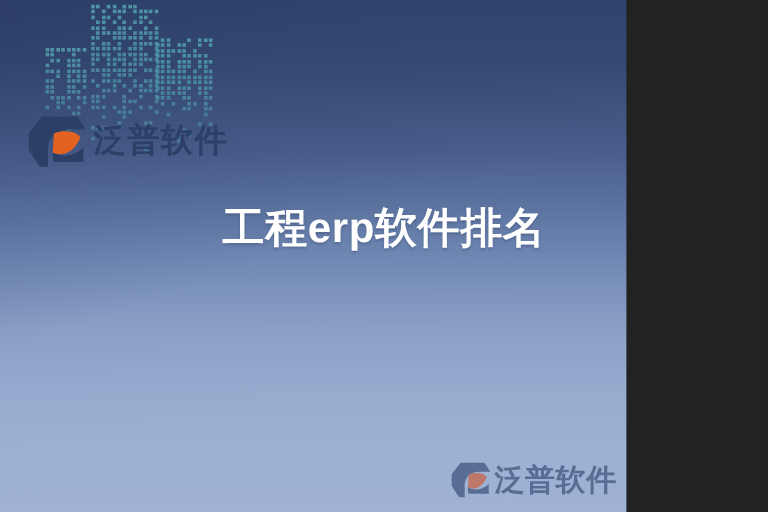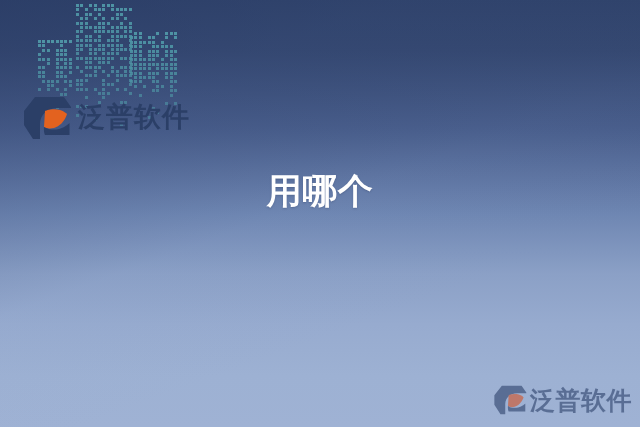--- a/index.html
+++ b/index.html
@@ -2,21 +2,21 @@
 <html><head>
 <meta charset="utf-8">
 <style>
   html, body {
     margin: 0;
     padding: 0;
     background: #222;
   }
   #banner {
     position: relative;
-    width: 640px;
+    width: 522px;
     height: 427px;
     overflow: hidden;
     font-family: "Liberation Sans", "DejaVu Sans", sans-serif;
     
     background:
       linear-gradient(160deg,
         rgba(44,62,104,0.55) 0%,
         rgba(58,78,122,0.30) 22%,
         rgba(120,145,190,0.05) 48%,
         rgba(255,255,255,0.00) 70%),
@@ -525,21 +525,21 @@
       <path d="M26 2 L84 2 L98 22 L98 24 L72 24 C50 24 36 38 36 56 L36 86 L22 86 L4 58 L4 30 Z" fill="#2b3f67"></path>
       <path d="M46 30 C46 30 60 24 76 28 C84 30 90 36 90 36 C90 36 84 58 64 64 C52 67 44 62 44 62 Z" fill="#e3621f"></path>
       <path d="M44 62 C44 62 56 70 74 66 C86 63 95 54 95 54 L95 78 L46 78 C46 78 43 72 44 62 Z" fill="#2b3f67"></path>
     </svg>
     <div class="logo-wordblock">
       <div class="logo-cn">泛普软件</div>
     </div>
   </div>
 
   <div class="headline">
-    <span class="headline-line">用哪个</span>
+    <span class="headline-line">工程erp软件排名</span>
   </div>
 
   <div class="watermark">
     <div class="wm-row">
       <svg class="wm-mark" viewBox="0 0 100 88">
         <path d="M26 2 L84 2 L98 22 L98 24 L72 24 C50 24 36 38 36 56 L36 86 L22 86 L4 58 L4 30 Z" fill="#30456e"></path>
         <path d="M46 30 C46 30 60 24 76 28 C84 30 90 36 90 36 C90 36 84 58 64 64 C52 67 44 62 44 62 Z" fill="#d2552a"></path>
         <path d="M44 62 C44 62 56 70 74 66 C86 63 95 54 95 54 L95 78 L46 78 C46 78 43 72 44 62 Z" fill="#30456e"></path>
       </svg>
       <div class="wm-cn">泛普软件</div>

